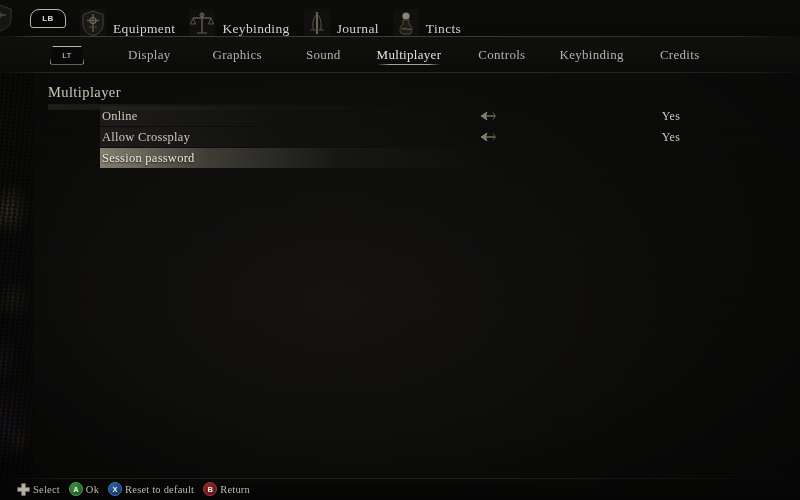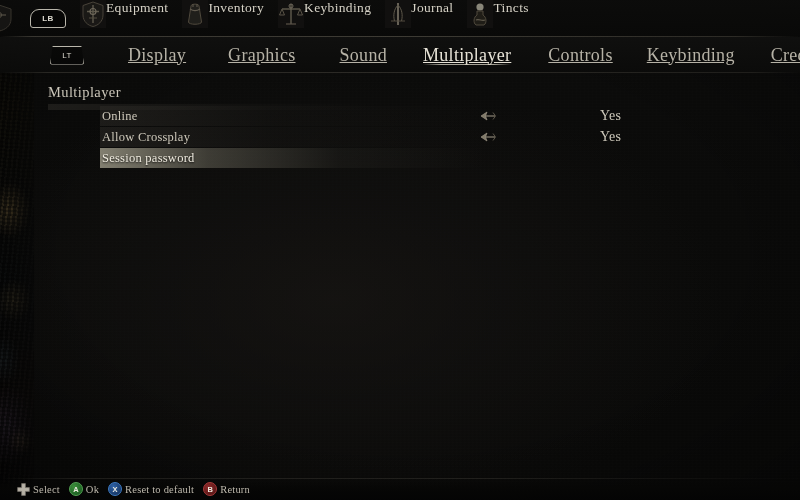--- a/index.html
+++ b/index.html
@@ -120,21 +120,22 @@
     justify-content: center;
     font-family: "Liberation Sans", sans-serif;
     font-size: 8px;
     font-weight: bold;
     letter-spacing: 0.5px;
     color: #dedbd1;
     background: rgba(0,0,0,0.35);
   }
   .nav-item {
     display: flex;
-    align-items: flex-start;
+    align-items: flex-end;
+    gap: 7px;
     padding: 0 0 0 14px;
     height: 37px;
     cursor: default;
   }
   .nav-icon {
     width: 26px; height: 28px;
     flex: 0 0 26px;
     opacity: 0.88;
   }
   .nav-label {
@@ -176,26 +177,25 @@
     letter-spacing: 0.5px;
     color: #dedbd1;
     background: rgba(0,0,0,0.35);
     flex: 0 0 auto;
   }
   .tab-item {
     position: relative;
     height: 36px;
     display: flex;
     align-items: center;
-    font-size: 18px;
+    font-size: 13px;
     color: #b6b2a6;
     letter-spacing: 0.3px;
     white-space: nowrap;
     cursor: default;
-    text-decoration: underline;
   }
   .tab-item.active { color: #e6e2d6; }
   .tab-item.active::after {
     content: "";
     position: absolute;
     left: 0; right: 0;
     bottom: 8px;
     height: 1px;
     background: linear-gradient(90deg, rgba(200,195,180,0.0) 0%, rgba(205,200,185,0.80) 20%, rgba(205,200,185,0.80) 80%, rgba(200,195,180,0.0) 100%);
   }
@@ -254,21 +254,22 @@
     position: absolute;
     left: 440px;
     width: 16px; height: 14px;
     opacity: 0.9;
     z-index: 2;
   }
   .row-value {
     position: absolute;
     left: 560px;
     width: 142px;
-    font-size: 14px;
+    text-align: center;
+    font-size: 12px;
     color: #cdc8ba;
     letter-spacing: 0.3px;
     z-index: 2;
   }
   .password-field {
     position: absolute;
     left: 446px;
     top: 1px;
     width: 352px;
     height: 18px;
@@ -358,29 +359,20 @@
       <svg class="nav-icon" viewBox="0 0 26 28">
         <rect x="0" y="0" width="26" height="28" fill="#121110"></rect>
         <path d="M13 2 L23 5.5 L23 15 C23 21.5 18 25.5 13 26.5 C8 25.5 3 21.5 3 15 L3 5.5 Z" fill="#1d1b18" stroke="#514b40" stroke-width="1"></path>
         <path d="M13 5 L13 23 M7 11.5 L19 11.5" stroke="#6a6456" stroke-width="1.4"></path>
         <circle cx="13" cy="11.5" r="3" fill="none" stroke="#7d7667" stroke-width="1.1"></circle>
         <path d="M9 18 L17 18" stroke="#5d5749" stroke-width="1"></path>
       </svg>
       <span class="nav-label">Equipment</span>
     </div>
 
-    <div class="nav-item">
-      <svg class="nav-icon" viewBox="0 0 26 28">
-        <rect x="0" y="0" width="26" height="28" fill="#121110"></rect>
-        <path d="M9 6 C9 3.5 17 3.5 17 6 L19.5 22 C19.5 25 6.5 25 6.5 22 Z" fill="#24221e" stroke="#595244" stroke-width="1"></path>
-        <path d="M8 9 C11 11 15 11 18 9" stroke="#6e6759" stroke-width="1.2" fill="none"></path>
-        <path d="M11 4 L11 7 M15 4 L15 7" stroke="#6e6759" stroke-width="1"></path>
-      </svg>
-      <span class="nav-label">Inventory</span>
-    </div>
 
     <div class="nav-item">
       <svg class="nav-icon" viewBox="0 0 26 28">
         <rect x="0" y="0" width="26" height="28" fill="#121110"></rect>
         <path d="M13 4 L13 24" stroke="#746d5d" stroke-width="1.3"></path>
         <path d="M4 9 L22 9" stroke="#746d5d" stroke-width="1.3"></path>
         <path d="M4 9 L1.5 15 L6.5 15 Z" fill="none" stroke="#655e50" stroke-width="1"></path>
         <path d="M22 9 L19.5 15 L24.5 15 Z" fill="none" stroke="#655e50" stroke-width="1"></path>
         <path d="M8 24 L18 24" stroke="#655e50" stroke-width="1.2"></path>
         <circle cx="13" cy="6" r="2" fill="none" stroke="#7e7768" stroke-width="1"></circle>

